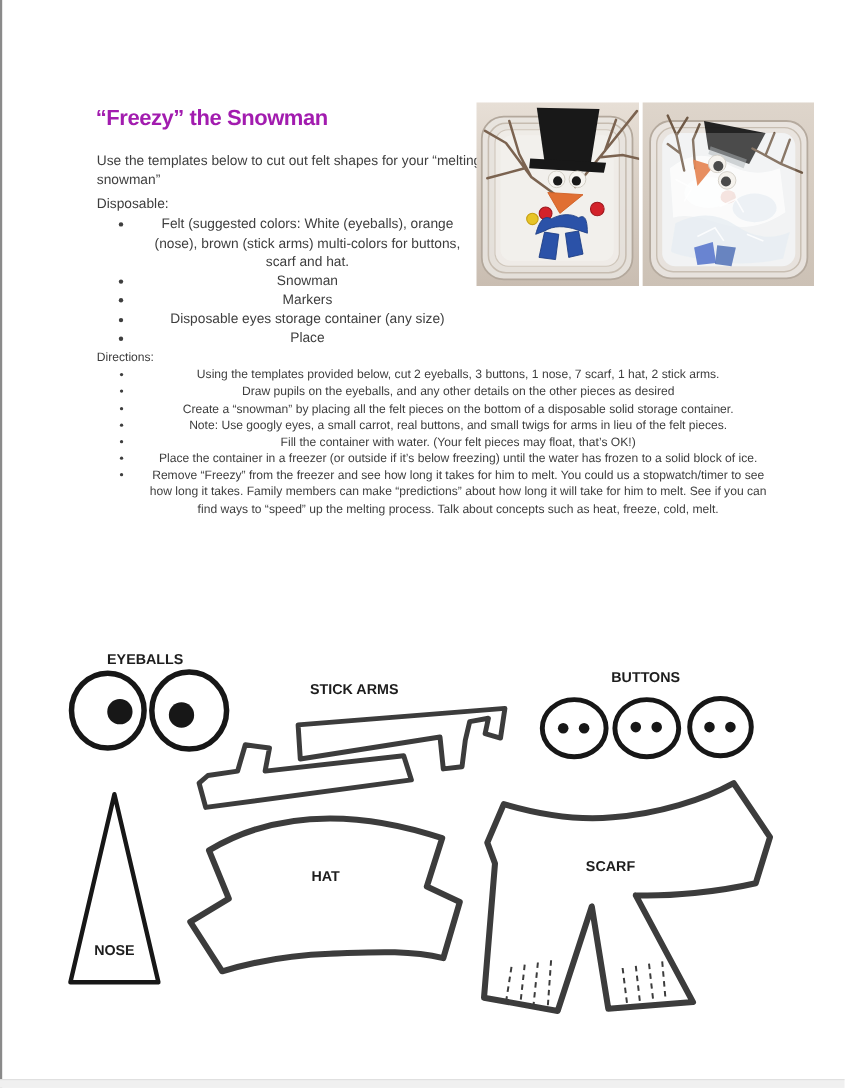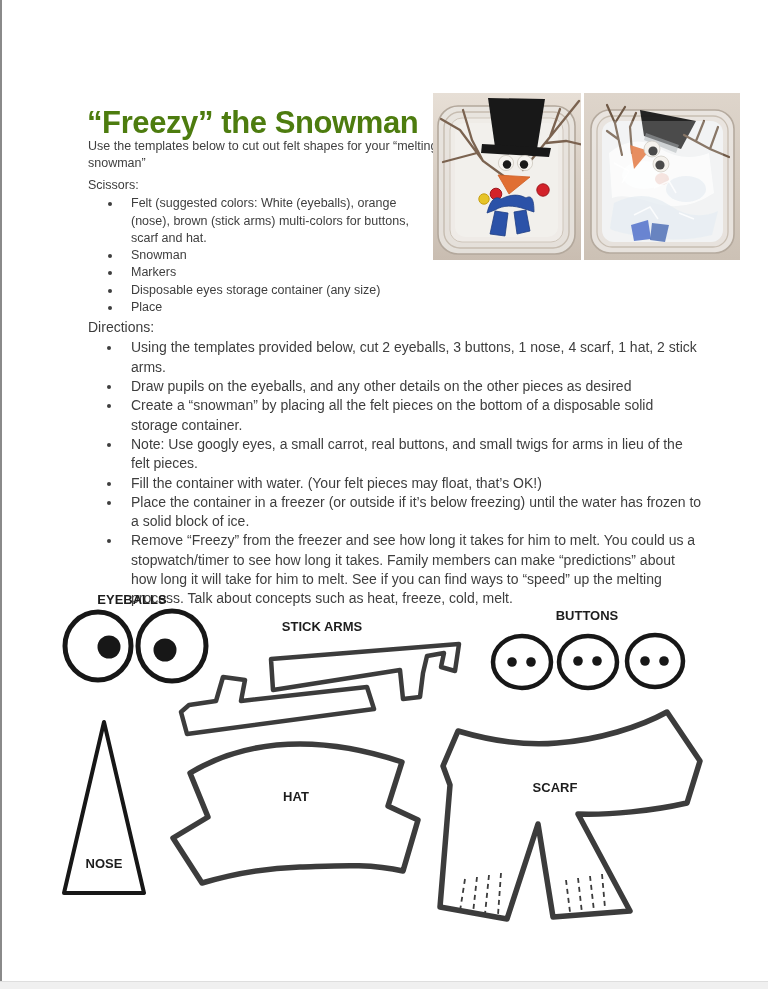--- a/index.html
+++ b/index.html
@@ -6,31 +6,31 @@
   .page {
     position:relative; width:768px; height:989px; background:#fff;
     font-family:"Liberation Sans", sans-serif; color:#3e3e3e;
     overflow:hidden; box-sizing:border-box;
   }
   .left-edge { position:absolute; left:0; top:0; bottom:0; width:2px; background:#8a8a8a; }
   .bottom-edge { position:absolute; left:0; right:0; bottom:0; height:7px; background:#f0f0f0; border-top:1px solid #dedede; }
 
   .title {
     position:absolute; left:87px; top:84px; width:370px;
-    font-size:31px; font-weight:700; color:#4d7c0f; letter-spacing:-0.4px; line-height:1.15;
+    font-size:20px; font-weight:700; color:#a21caf; letter-spacing:-0.4px; line-height:1.15;
   }
   .subtitle {
     position:absolute; left:88px; top:125px; width:352px;
     font-size:12.5px; line-height:1.38; color:#404040;
   }
   .materials { position:absolute; left:88px; top:177px; width:340px; font-size:12.5px; line-height:1.38; }
-  .directions { position:absolute; left:88px; top:318px; width:614px; font-size:14px; line-height:1.38; }
+  .directions { position:absolute; left:88px; top:318px; width:614px; font-size:11px; line-height:1.38; }
   .section-heading { margin:0 0 1px 0; font-weight:400; color:#3c3c3c; }
   ul.doc-list { margin:0; padding-left:34px; list-style:disc; }
-  ul.doc-list li { padding-left:9px; color:#3e3e3e; }
+  ul.doc-list li { padding-left:9px; color:#3e3e3e;text-align:center; }
 
   .photos { position:absolute; left:433px; top:93px; width:307px; height:167px; display:flex; gap:3px; }
   .photos svg { display:block; }
 
   .templates { position:absolute; left:40px; top:585px; width:700px; height:355px; }
   .tmpl-label { font-size:13px; font-weight:600; fill:#1d1d1d; font-family:"Liberation Sans", sans-serif; }
 </style>
 </head>
 <body>
 
@@ -124,34 +124,34 @@
         <polygon points="68,130 85,132 81,149 66,147" opacity="0.85" fill="#2b52a8"></polygon>
       </g>
       <g>
         <rect x="18" y="28" width="121" height="121" rx="12" fill="#ffffff" opacity="0.18"></rect>
         <path d="M 30,70 L 45,78 L 38,90 M 70,95 L 85,88 L 92,100 M 50,122 L 66,114 L 74,126 M 95,120 L 110,126" stroke="#ffffff" stroke-width="1.5" fill="none" opacity="0.8"></path>
       </g>
     </svg>
   </div>
 
   <div class="materials">
-    <p class="section-heading">Scissors:</p>
+    <p class="section-heading">Disposable:</p>
     <ul class="doc-list">
       <li>Felt (suggested colors: White (eyeballs), orange (nose), brown (stick arms) multi-colors for buttons, scarf and hat.</li>
       <li>Snowman</li>
       <li>Markers</li>
       <li>Disposable eyes storage container (any size)</li>
       <li>Place</li>
     </ul>
   </div>
 
   <div class="directions">
     <p class="section-heading">Directions:</p>
     <ul class="doc-list">
-      <li>Using the templates provided below, cut 2 eyeballs, 3 buttons, 1 nose, 4 scarf, 1 hat, 2 stick arms.</li>
+      <li>Using the templates provided below, cut 2 eyeballs, 3 buttons, 1 nose, 7 scarf, 1 hat, 2 stick arms.</li>
       <li>Draw pupils on the eyeballs, and any other details on the other pieces as desired</li>
       <li>Create a “snowman” by placing all the felt pieces on the bottom of a disposable solid storage container.</li>
       <li>Note: Use googly eyes, a small carrot, real buttons, and small twigs for arms in lieu of the felt pieces.</li>
       <li>Fill the container with water. (Your felt pieces may float, that’s OK!)</li>
       <li>Place the container in a freezer (or outside if it’s below freezing) until the water has frozen to a solid block of ice.</li>
       <li>Remove “Freezy” from the freezer and see how long it takes for him to melt.  You could us a stopwatch/timer to see how long it takes.  Family members can make “predictions” about how long it will take for him to melt.  See if you can find ways to “speed” up the melting process.  Talk about concepts such as heat, freeze, cold, melt.</li>
     </ul>
   </div>
 
   <svg class="templates" viewBox="40 585 700 355">

